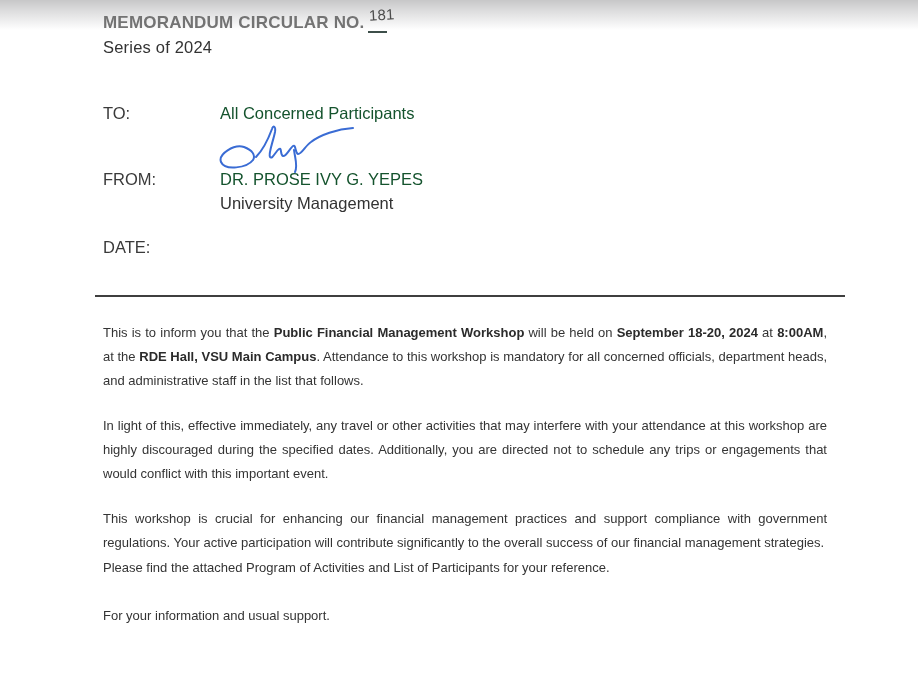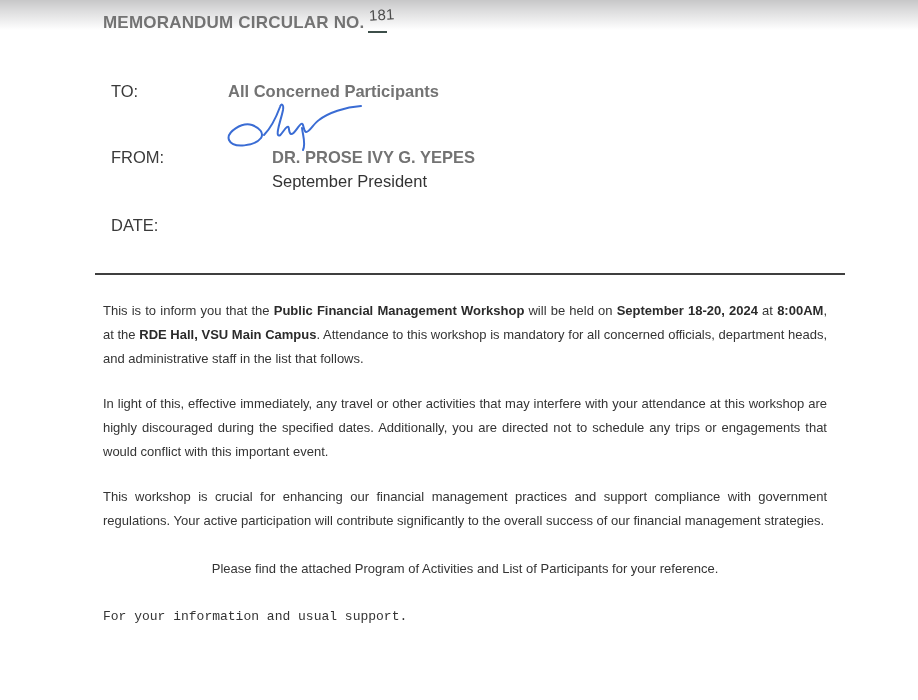--- a/index.html
+++ b/index.html
@@ -46,28 +46,27 @@
     background: #3d4f4a;
   }
   .mc-series { font-size: 16.5px; color: #333; }
 
   
   .meta { margin-top: 46px; font-size: 16.5px; }
   .meta-row {
     display: grid;
     grid-template-columns: 117px 1fr;
     align-items: start;
-    margin-left: 8px;
   }
   .meta-row.to-row  { margin-top: 0; }
   .meta-row.re-row  { margin-top: 25px; }
-  .meta-row.from-row{ margin-top: 47px; position: relative; gap: 44px; }
+  .meta-row.from-row{ margin-top: 47px; position: relative; }
   .meta-row.date-row{ margin-top: 24px; }
   .meta-label { color: #3a3a3a; }
-  .meta-value-bold { font-weight: 700; color: #737373; }
+  .meta-value-bold { font-weight: 400; color: #14532d; }
   .from-title-line { color: #333; margin-top: 4px; line-height: 21px; }
   .signature {
     position: absolute;
     left: 112px;
     top: -46px;
     width: 142px;
     height: 50px;
     pointer-events: none;
   }
 
@@ -77,47 +76,48 @@
     width: 750px;
     height: 0;
     border-top: 2px solid #3f3f3f;
   }
 
   
   .body-text { margin-top: 24px; font-size: 13px; line-height: 24px; color: #343434; }
   .para { text-align: justify; }
   .para + .para { margin-top: 21px; }
   .para.no-justify { text-align: left; }
-  .para.gap-small { margin-top: 24px; text-align: center; }
-  .para.gap-last { margin-top: 24px; font-family: Liberation Mono, monospace; }
+  .para.gap-small { margin-top: 1px; }
+  .para.gap-last { margin-top: 24px; }
 </style>
 </head>
 <body>
 
 <div class="top-scan-gradient"></div>
 
 <div class="page">
 
   <div class="mc-header">
     <span class="mc-title">MEMORANDUM CIRCULAR NO.</span><span class="mc-number-wrap"><span class="mc-number">181</span><span class="mc-number-line"></span></span>
+    <div class="mc-series">Series of 2024</div>
   </div>
 
   <div class="meta">
 
     <div class="meta-row to-row">
       <span class="meta-label">TO:</span>
       <span class="meta-value-bold">All Concerned Participants</span>
     </div>
 
 
     <div class="meta-row from-row">
       <span class="meta-label">FROM:</span>
       <span>
         <span class="meta-value-bold">DR. PROSE IVY G. YEPES</span>
-        <div class="from-title-line">September President</div>
+        <div class="from-title-line">University Management</div>
       </span>
       <svg class="signature" viewBox="0 0 142 50" fill="none" xmlns="http://www.w3.org/2000/svg">
         <path d="M38,36 C32,44 10,47 6,38 C3,30 19,20 29,23 C37,26 41,31 38,36" stroke="#3a6cd4" stroke-width="2" stroke-linecap="round" fill="none"></path>
         <path d="M41,33 C48,26 54,13 57,5 C58,1 61,2 60,8 C58,18 53,30 55,33 C57,36 61,27 64,25 C67,23 65,31 68,32 C71,33 75,24 78,22 C81,20 80,29 83,30 C86,31 91,21 96,18 C105,11 122,5 138,4" stroke="#3a6cd4" stroke-width="2" stroke-linecap="round" fill="none"></path>
         <path d="M79,26 C80,34 83,42 80,48" stroke="#3a6cd4" stroke-width="2" stroke-linecap="round" fill="none"></path>
       </svg>
     </div>
 
     <div class="meta-row date-row">
       <span class="meta-label">DATE:</span>

